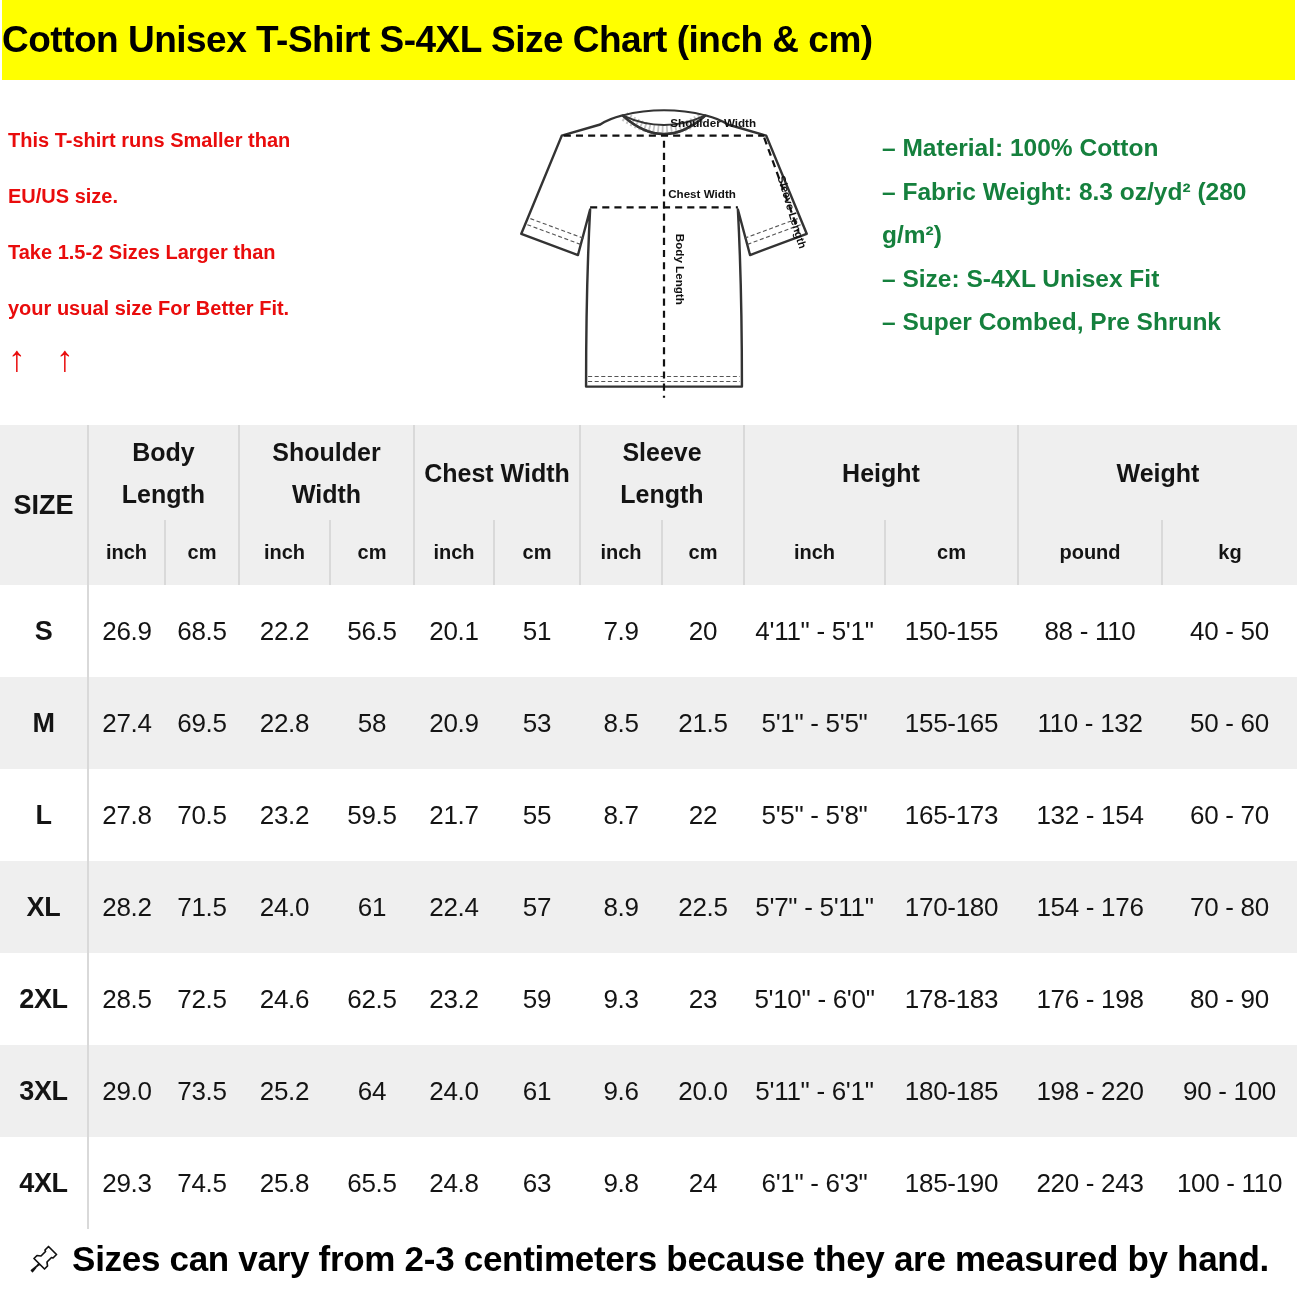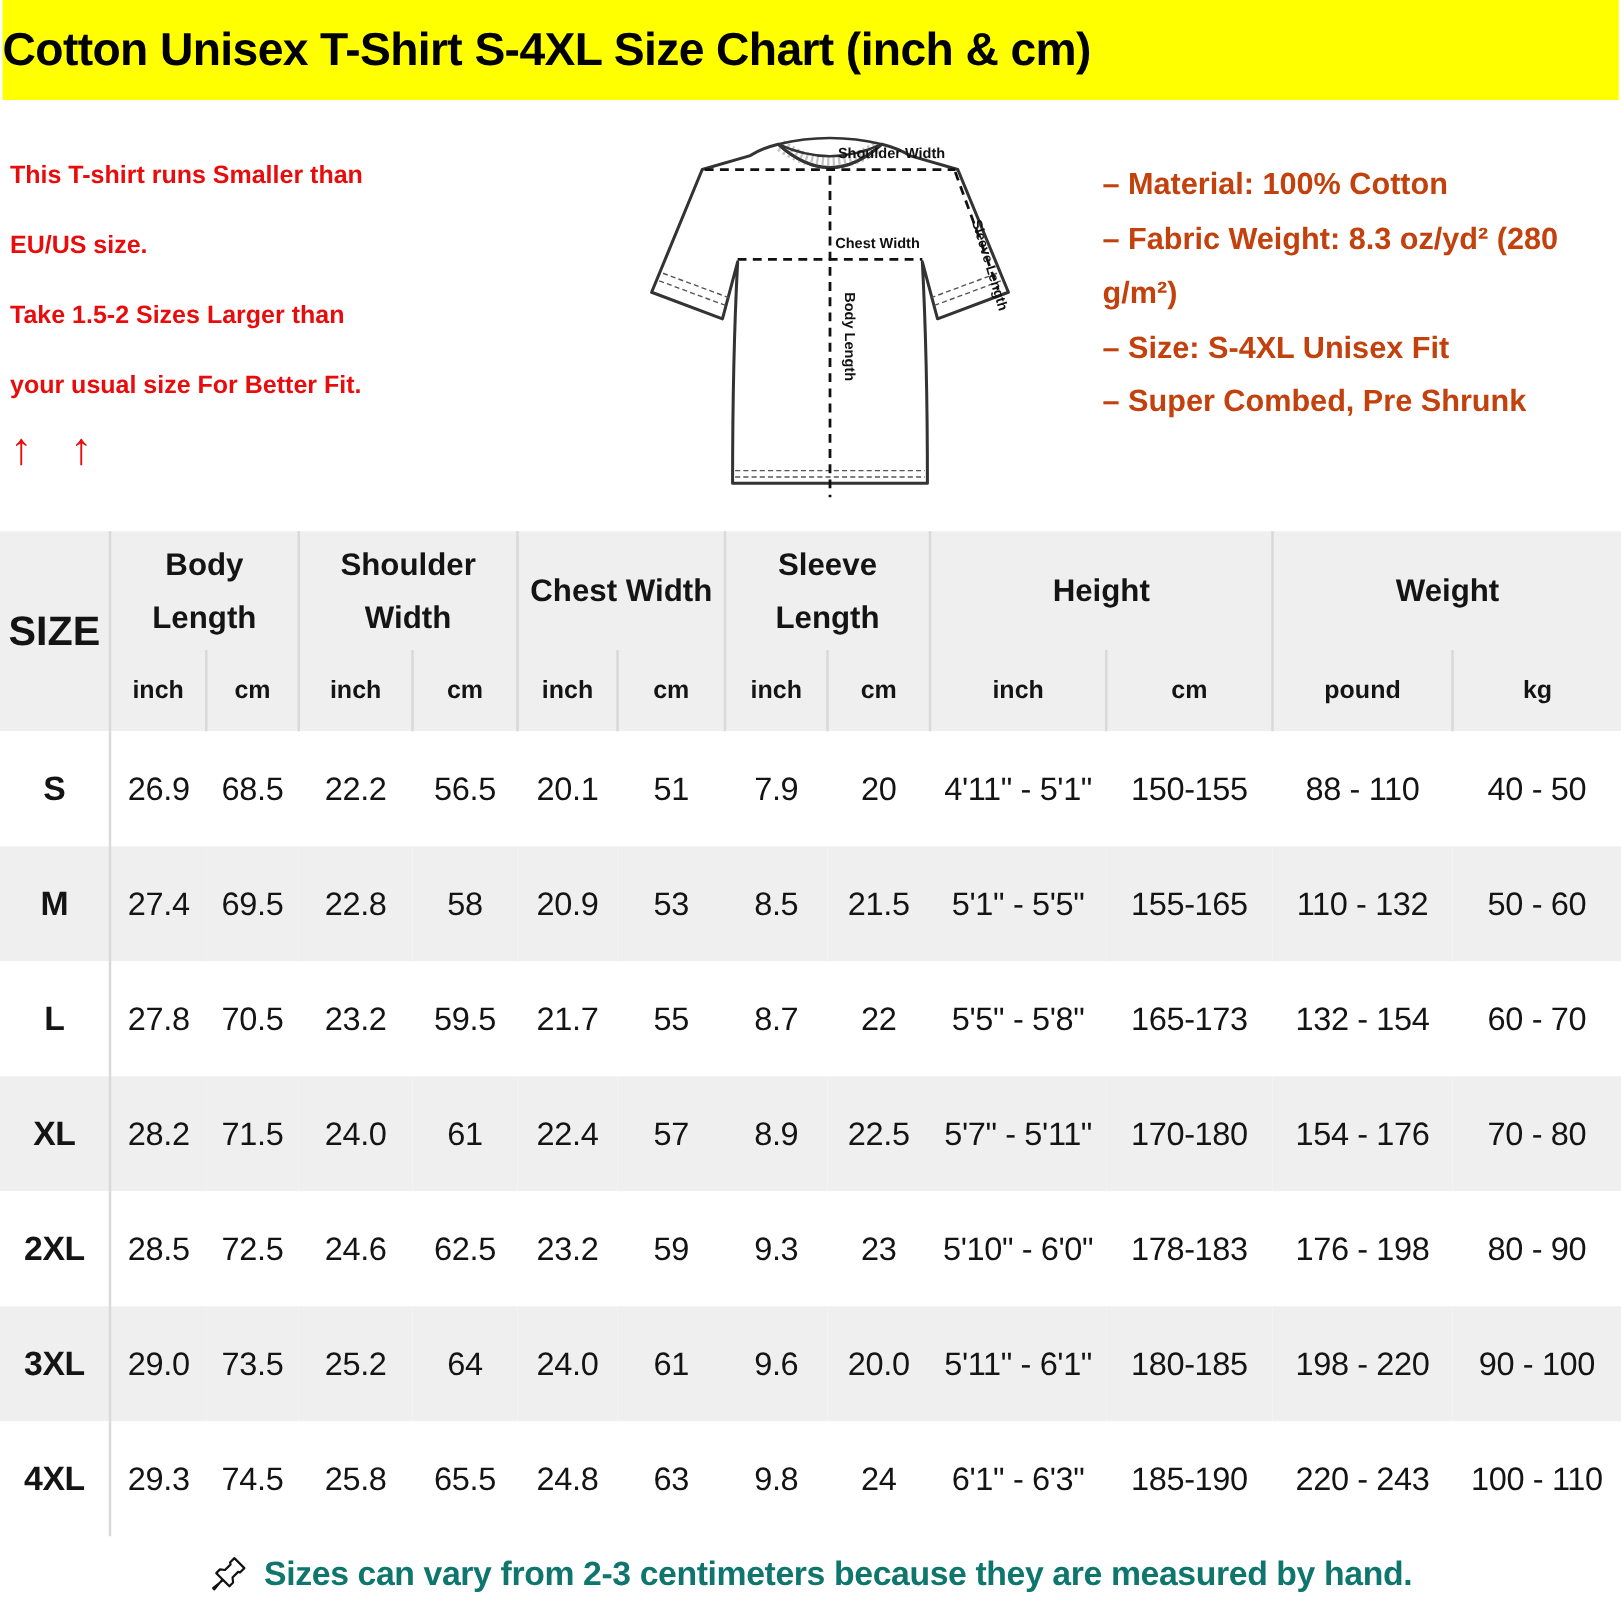--- a/index.html
+++ b/index.html
@@ -25,49 +25,49 @@
   }
   .notice .arrows{
     color:#e90c0c;font-size:36px;font-weight:bold;letter-spacing:10px;line-height:46px;
   }
   
   .diagram{position:absolute;left:496px;top:84px;width:336px;height:334px;}
   .diagram svg{width:100%;height:100%;}
   
   .specs{position:absolute;left:882px;top:126px;width:410px;}
   .specs .spec-line{
-    font-size:24.5px;font-weight:bold;color:#c2410c;line-height:43.5px;white-space:nowrap;
+    font-size:24.5px;font-weight:bold;color:#15803d;line-height:43.5px;white-space:nowrap;
   }
   
   table.size-table{
     position:absolute;top:425px;left:0;width:1297px;
     border-collapse:collapse;table-layout:fixed;
   }
   table.size-table th,table.size-table td{
     text-align:center;vertical-align:middle;padding:0;white-space:nowrap;
   }
   thead th{background:#efefef;font-weight:bold;color:#141414;}
   tr.group-row{height:95px;}
   tr.unit-row{height:65px;}
-  th.size-head{font-size:33px;}
+  th.size-head{font-size:27px;}
   th.group-head{font-size:25px;line-height:42px;}
   th.group-head .wrap{display:inline-block;width:118px;white-space:normal;}
   th.unit-head{font-size:20px;}
   .group-sep{border-right:2px solid #d9d9d9;}
   .unit-sep{border-right:2px solid #d9d9d9;}
   tbody tr{height:92px;background:#ffffff;}
   tbody tr:nth-child(even){background:#efefef;}
   tbody td{font-size:26px;color:#141414;letter-spacing:-0.3px;}
   tbody td.size-cell{font-weight:bold;font-size:27px;border-right:2px solid #d9d9d9;}
   
   .footnote{
     position:absolute;top:1229px;left:0;width:100%;height:60px;
     display:flex;align-items:center;justify-content:center;gap:12px;
   }
-  .footnote .note-text{font-size:27px;font-weight:bold;color:#0f766e;letter-spacing:-0.3px;}
+  .footnote .note-text{font-size:35px;font-weight:bold;color:#000000;letter-spacing:-0.3px;}
   .footnote svg{width:32px;height:32px;flex:0 0 auto;}
 </style>
 </head>
 <body>
 
 <div class="title-bar">
   <h1>Cotton Unisex T-Shirt S-4XL Size Chart (inch &amp; cm)</h1>
 </div>
 
 <div class="notice">

